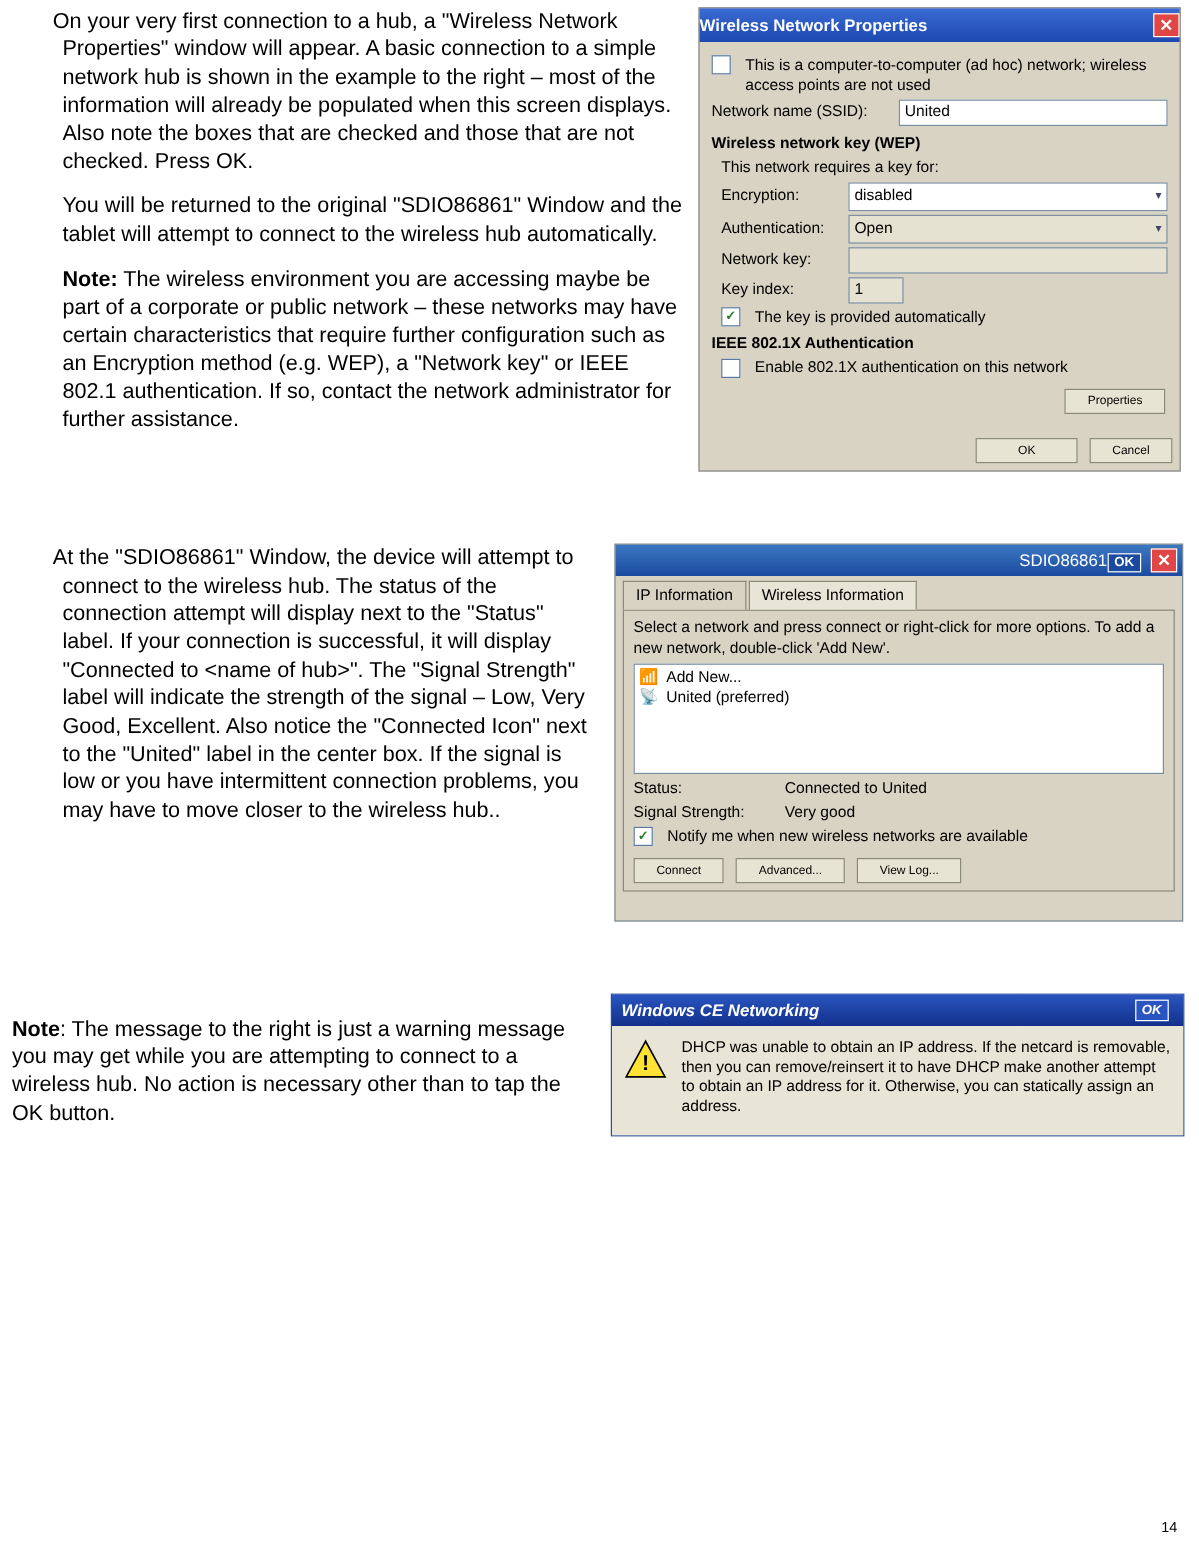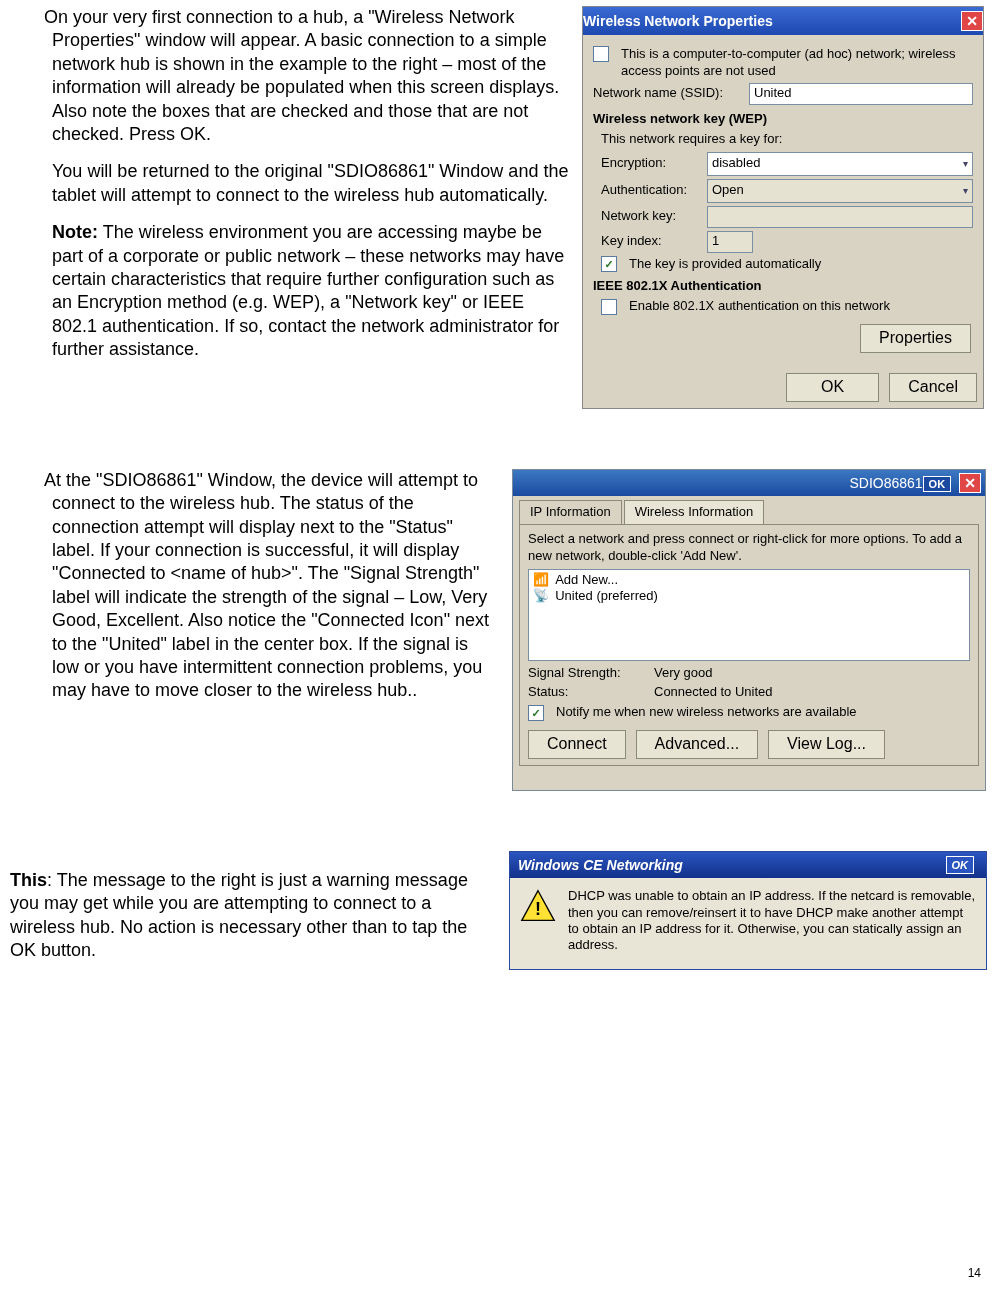--- a/index.html
+++ b/index.html
@@ -15,21 +15,21 @@
 .win1{width:400px;border:1px solid #888;background:#d8d3c3}
 .win-title{background:linear-gradient(#3a6ad4,#1d49b0);color:#fff;font-weight:bold;padding:4px 0;display:flex;align-items:center;justify-content:space-between;font-size:14px}
 .close-x{background:#e04646;color:#fff;width:20px;height:18px;display:flex;align-items:center;justify-content:center;font-weight:bold;border:1px solid #fff}
 .win-body{padding:8px 10px}
 .fld{display:flex;align-items:center;margin:3px 0;gap:6px}
 .lbl{width:120px}
 .inp{flex:1;border:1px solid #7b8fa3;background:#fff;height:18px;padding:1px 4px;font-size:13px}
 .sel{flex:1;border:1px solid #7b8fa3;background:#fff;height:20px;padding:1px 4px;font-size:13px;display:flex;align-items:center;justify-content:space-between}
 .chk{width:14px;height:14px;border:1px solid #5b7aa0;background:#fff;display:inline-flex;align-items:center;justify-content:center;margin-right:6px;font-size:11px;color:#2a7a2a;font-weight:bold}
 .group-h{font-weight:bold;margin:6px 0 3px 0}
-.btn{border:1px solid #8a8a7a;background:#e8e4d3;padding:3px 18px;font-size:16px;cursor:default}
+.btn{border:1px solid #8a8a7a;background:#e8e4d3;padding:3px 18px;font-size:10px;cursor:default}
 .btn-row{display:flex;gap:10px;justify-content:flex-end;padding:6px}
 .win2{width:472px;border:1px solid #7a8a98;background:#d8d3c3}
 .win2-title{background:linear-gradient(#3c78c2,#1a4aa0);color:#fff;padding:3px 4px;display:flex;align-items:center;justify-content:flex-end;font-size:14px}
 .okbtn{background:#1a4aa0;color:#fff;border:1px solid #fff;font-size:11px;padding:1px 5px;font-weight:bold;margin-right:4px}
 .tabbar{display:flex;margin-top:4px}
 .tab{border:1px solid #8a8a7a;border-bottom:none;padding:3px 10px;font-size:13px;background:#d8d3c3;margin-right:2px}
 .tab.active{background:#e8e5d6}
 .listbox{background:#fff;border:1px solid #7b8fa3;height:86px;margin:4px 0;padding:2px}
 .li{display:flex;align-items:center;gap:6px;padding:0px 2px;font-size:13px}
 .win3{width:476px;border:1px solid #2a4aa0}
@@ -133,44 +133,44 @@
           <div class="li">
             <span>📶</span>
             <span>Add New...</span>
           </div>
           <div class="li">
             <span>📡</span>
             <span>United (preferred)</span>
           </div>
         </div>
         <div class="fld">
+              <span style="width:120px">Status:</span>
+              <span>Connected to  United</span>
+            </div>
+        <div class="fld">
               <span style="width:120px">Signal Strength:</span>
               <span>Very good</span>
-            </div>
-        <div class="fld">
-              <span style="width:120px">Status:</span>
-              <span>Connected to  United</span>
             </div>
         <div class="fld">
           <span class="chk">✓</span>
           <span>Notify me when new wireless networks are available</span>
         </div>
         <div class="btn-row" style="justify-content:flex-start;padding:6px 0 0 0">
           <span class="btn">Connect</span>
           <span class="btn">Advanced...</span>
           <span class="btn">View Log...</span>
         </div>
       </div>
     </div>
   </div>
 </div>
 
 <div class="row">
   <div class="txt" style="max-width:490px">
-    <p class="note-para"><span class="b">This</span><span>: The message to the right is just a warning message you may get while you are attempting to connect to a wireless hub.  No action is necessary other than to tap the OK button.</span></p>
+    <p class="note-para"><span class="b">Note</span><span>: The message to the right is just a warning message you may get while you are attempting to connect to a wireless hub.  No action is necessary other than to tap the OK button.</span></p>
   </div>
   <div class="win win3">
     <div class="win3-title">
       <span>Windows CE Networking</span>
       <span class="okbtn" style="background:#2a55c0">OK</span>
     </div>
     <div class="win3-body">
       <div class="warn">
         <svg viewBox="0 0 40 40">
               <polygon points="20,3 38,36 2,36" fill="#ffe233" stroke="#000" stroke-width="1.5"></polygon>

